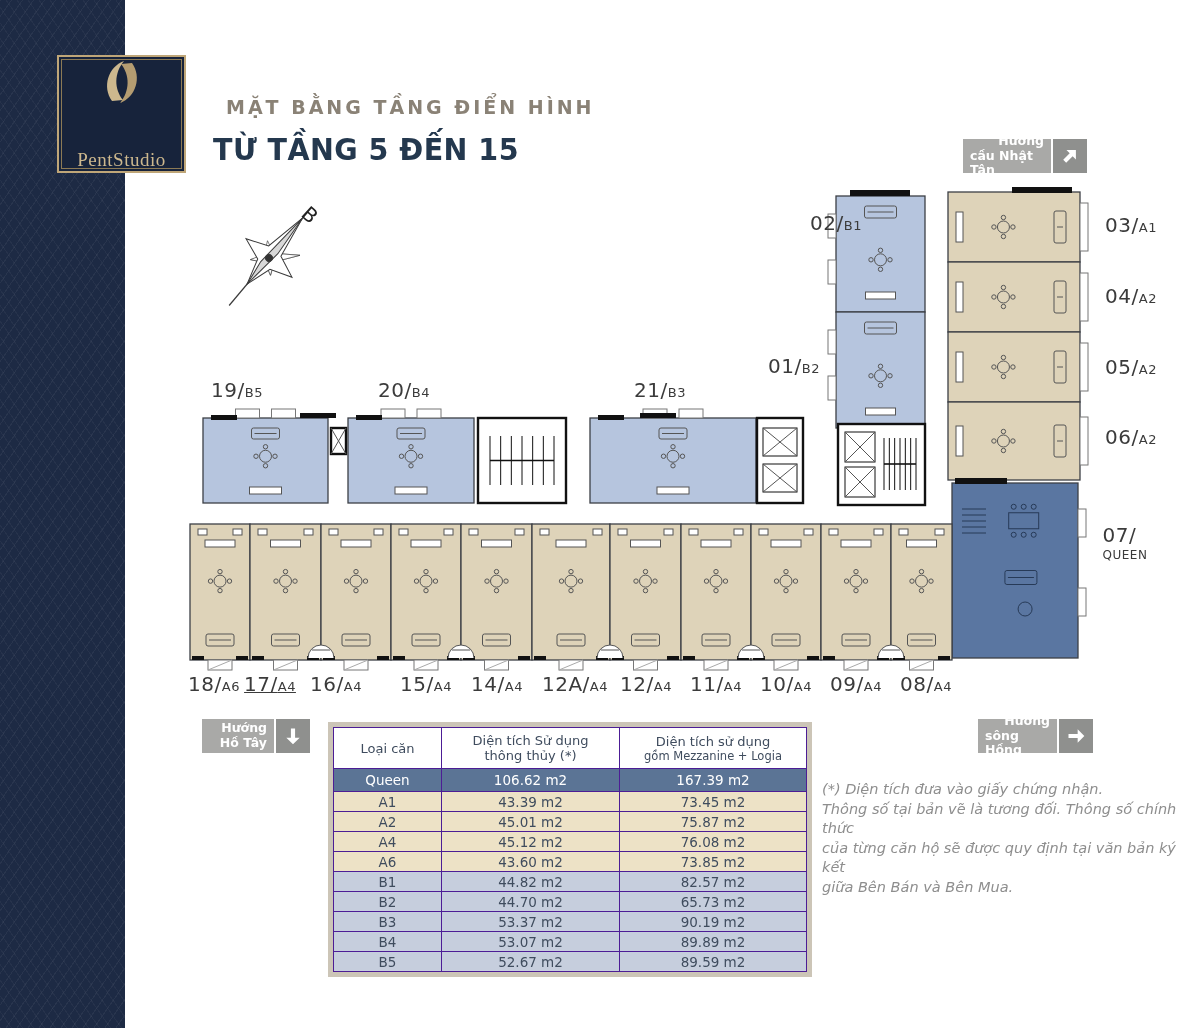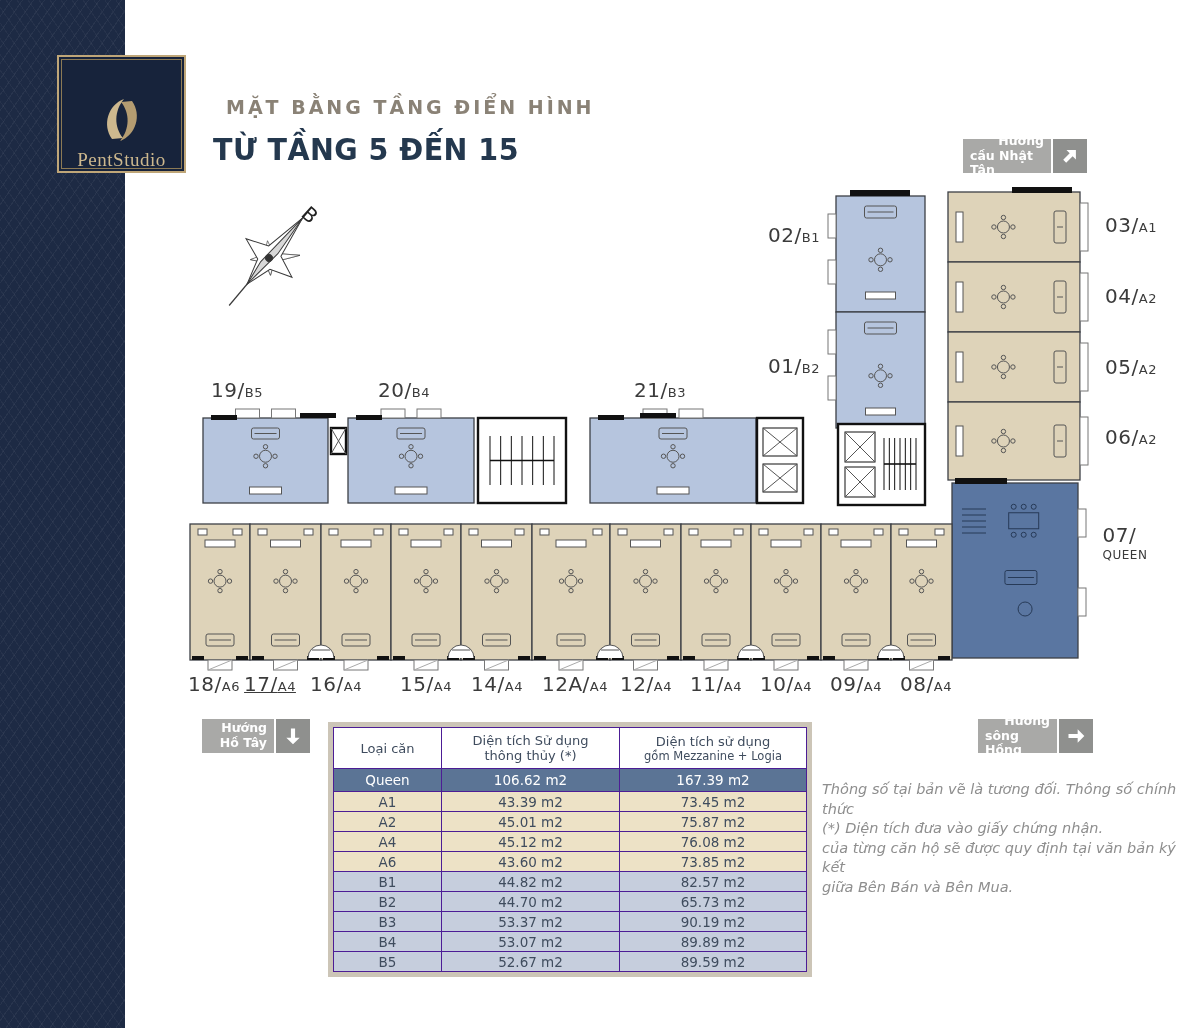--- a/index.html
+++ b/index.html
@@ -6,21 +6,21 @@
   .page{position:relative;width:1200px;height:1028px;background:#fff;overflow:hidden;
         font-family:"DejaVu Sans",sans-serif;}
   
   .side-strip{position:absolute;left:0;top:0;width:125px;height:1028px;background:#1d2a44;
     background-image:
       repeating-linear-gradient(125deg, rgba(255,255,255,.05) 0 1px, transparent 1px 9px),
       repeating-linear-gradient(55deg, rgba(255,255,255,.04) 0 1px, transparent 1px 9px);}
   
   .logo{position:absolute;left:57px;top:55px;width:125px;height:114px;background:#17233b;
         border:2px solid #bfa678;box-shadow:inset 0 0 0 2px #17233b, inset 0 0 0 3px #8c7a55;
-        display:flex;flex-direction:column;align-items:center;justify-content:flex-end;}
+        display:flex;flex-direction:column;align-items:center;justify-content:space-between;}
   .logo-text{color:#cdb88e;font-family:"Liberation Serif","DejaVu Serif",serif;
              font-size:19px;letter-spacing:.5px;margin-top:4px;}
   
   .title{position:absolute;left:226px;top:96px;font-size:19px;letter-spacing:3px;color:#8a8276;font-weight:bold;}
   .subtitle{position:absolute;left:213px;top:131px;font-size:31px;font-weight:bold;color:#24384e;
             letter-spacing:.5px;transform:scaleX(.92);transform-origin:left center;}
   
   .badge{position:absolute;display:flex;height:34px;}
   .badge-text{background:#a9a9a7;color:#fff;font-size:12.5px;font-weight:bold;line-height:1.18;
               display:flex;flex-direction:column;justify-content:center;align-items:flex-end;
@@ -504,21 +504,21 @@
       <rect x="850" y="190" width="60" height="6" fill="#111"></rect>
       <rect x="1012" y="187" width="60" height="6" fill="#111"></rect>
       <rect x="955" y="478" width="52" height="6" fill="#111"></rect>
       <rect x="300" y="413" width="36" height="5" fill="#111"></rect>
       <rect x="640" y="413" width="36" height="5" fill="#111"></rect>
     </svg>
   <div id="plan-labels">
       <div class="unit-label" style="left: 237px; top: 390px;"><span class="num">19/</span><span class="typ">B5</span></div>
       <div class="unit-label" style="left: 404px; top: 390px;"><span class="num">20/</span><span class="typ">B4</span></div>
       <div class="unit-label" style="left: 660px; top: 390px;"><span class="num">21/</span><span class="typ">B3</span></div>
-      <div class="unit-label" style="left: 794px; top: 223px; margin-top: 12px;"><span class="num">02/</span><span class="typ">B1</span></div>
+      <div class="unit-label" style="left: 836px; top: 223px;"><span class="num">02/</span><span class="typ">B1</span></div>
       <div class="unit-label" style="left: 794px; top: 366px;"><span class="num">01/</span><span class="typ">B2</span></div>
       <div class="unit-label" style="left: 1131px; top: 225px;"><span class="num">03/</span><span class="typ">A1</span></div>
       <div class="unit-label" style="left: 1131px; top: 296px;"><span class="num">04/</span><span class="typ">A2</span></div>
       <div class="unit-label" style="left: 1131px; top: 367px;"><span class="num">05/</span><span class="typ">A2</span></div>
       <div class="unit-label" style="left: 1131px; top: 437px;"><span class="num">06/</span><span class="typ">A2</span></div>
       <div class="unit-label stacked" style="left: 1125px; top: 542px;"><span class="num">07/</span><span class="typ">QUEEN</span></div>
       <div class="unit-label" style="left: 214px; top: 684px;"><span class="num">18/</span><span class="typ">A6</span></div>
       <div class="unit-label" style="left: 270px; top: 684px; text-decoration: underline;"><span class="num">17/</span><span class="typ">A4</span></div>
       <div class="unit-label" style="left: 336px; top: 684px;"><span class="num">16/</span><span class="typ">A4</span></div>
       <div class="unit-label" style="left: 426px; top: 684px;"><span class="num">15/</span><span class="typ">A4</span></div>
@@ -597,19 +597,19 @@
           <tr class="grp-b">
             <td>B5</td>
             <td>52.67 m2</td>
             <td>89.59 m2</td>
           </tr>
         </tbody>
     </table>
   </div>
 
   <div class="footnote" id="footnote">
+      <div>(*) Diện tích đưa vào giấy chứng nhận.</div>
       <div>Thông số tại bản vẽ là tương đối. Thông số chính thức</div>
-      <div>(*) Diện tích đưa vào giấy chứng nhận.</div>
       <div>của từng căn hộ sẽ được quy định tại văn bản ký kết</div>
       <div>giữa Bên Bán và Bên Mua.</div>
     </div>
 
 </div>
 
 </body></html>

